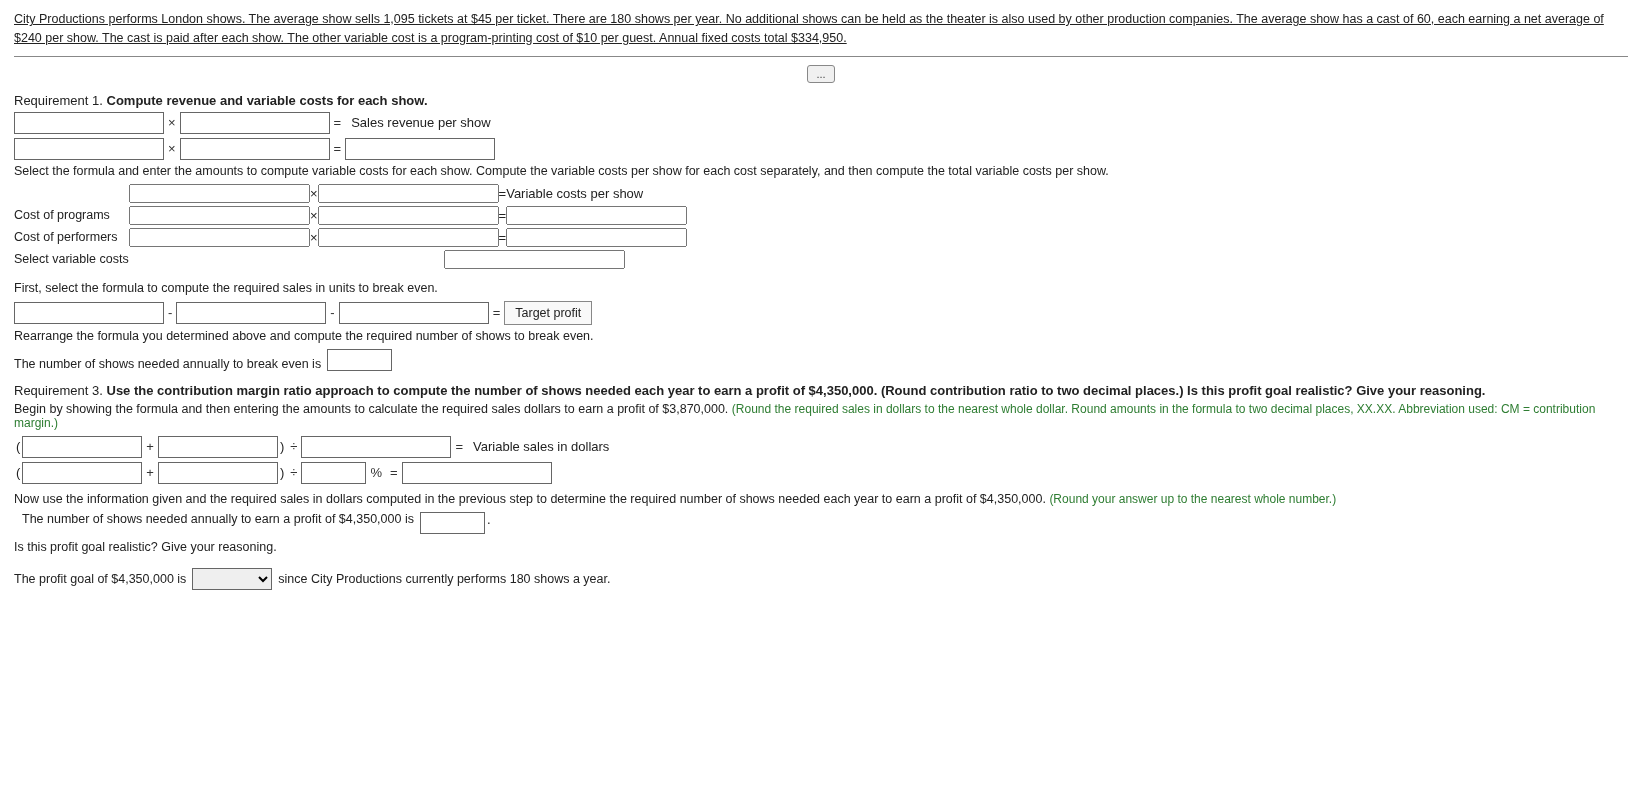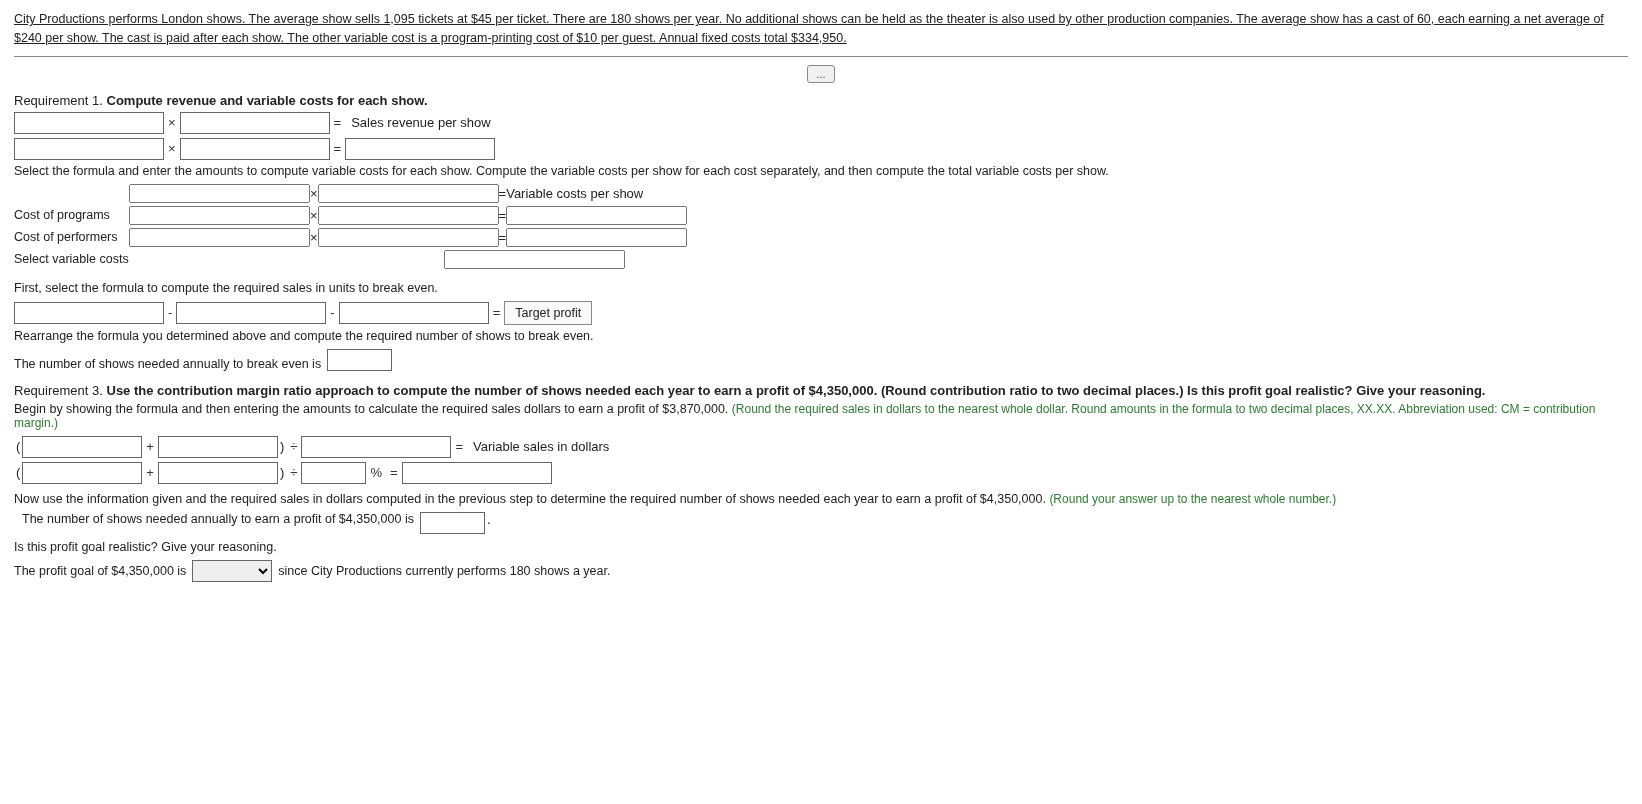--- a/index.html
+++ b/index.html
@@ -257,21 +257,21 @@
   </div>
 
   <div style="display:flex;align-items:flex-start;margin:6px 8px;">
     <span style="font-size:12.5px;margin-right:6px;">The number of shows needed annually to earn a profit of $4,350,000 is</span>
     <input type="text" style="border: 1px solid rgb(102, 102, 102); height: 22px; width: 65px; font-size: 12px; padding: 1px 4px;">
     <span style="font-size:13px;margin-left:2px;">.</span>
   </div>
 
   <div class="instruction">Is this profit goal realistic? Give your reasoning.</div>
 
-  <div style="display:flex;align-items:center;margin:6px 0;">
+  <div style="display:flex;align-items:center;margin:14px 0;">
     <span style="font-size:12.5px;margin-right:6px;">The profit goal of $4,350,000 is</span>
     <select class="dropdown-small">
       <option value=""></option>
       <option value="realistic">realistic</option>
       <option value="not realistic">not realistic</option>
     </select>
     <span style="font-size:12.5px;margin-left:6px;">since City Productions currently performs 180 shows a year.</span>
   </div>
 </div>
 

